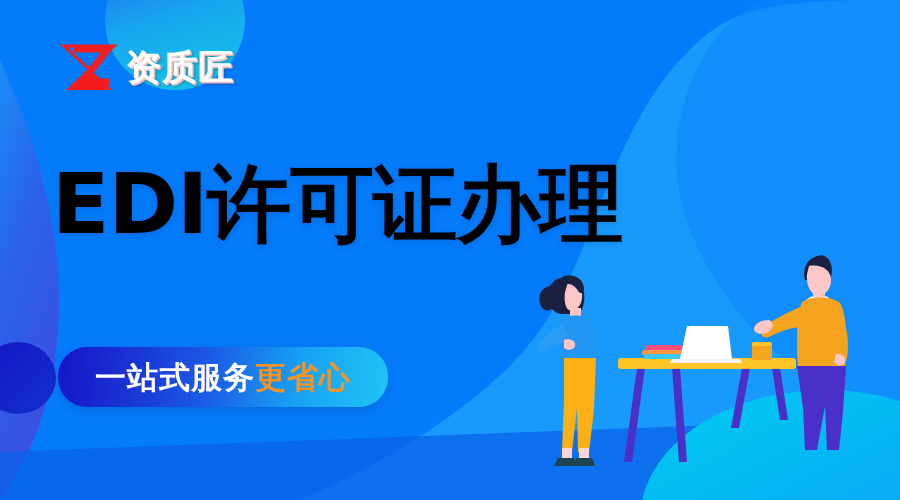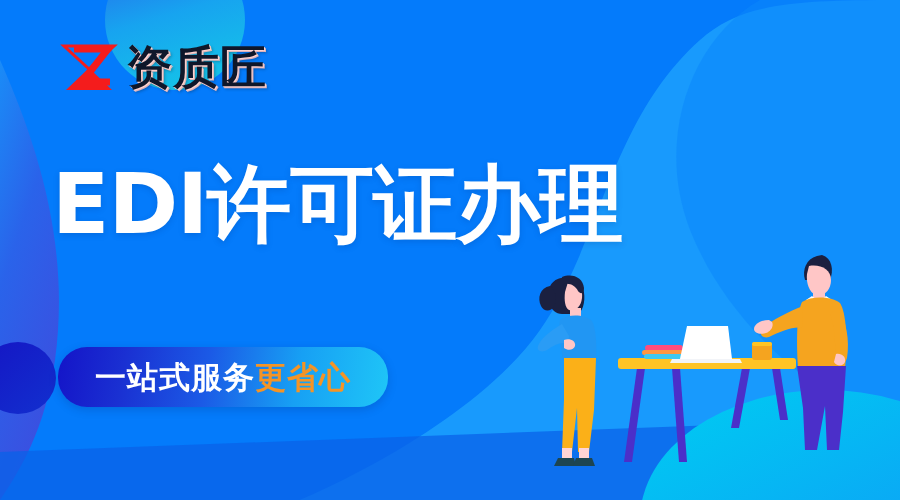--- a/index.html
+++ b/index.html
@@ -34,39 +34,39 @@
     gap: 6px;
     z-index: 6;
   }
   .logo-mark {
     width: 62px;
     height: 62px;
     display: block;
   }
   .logo-word {
     font-family: "DejaVu Sans", "Liberation Sans", sans-serif;
-    font-size: 46px;
+    font-size: 35px;
     font-weight: 700;
     letter-spacing: 1px;
-    color: #0f172a;
+    color: #ffffff;
     line-height: 1;
     text-shadow:
       1px 1px 0 #ffd3cf,
       2px 2px 0 rgba(255,190,185,.85),
       3px 3px 3px rgba(0,0,0,.25);
     white-space: nowrap;
   }
 
   
   .headline {
     position: absolute;
     left: 52px;
     top: 162px;
     z-index: 6;
-    color: #ffffff;
+    color: #000000;
     font-family: "DejaVu Sans", "Liberation Sans", sans-serif;
     font-size: 84px;
     font-weight: 700;
     line-height: 1;
     letter-spacing: -1px;
     white-space: nowrap;
     text-shadow: 0 2px 6px rgba(0, 40, 110, .18);
   }
 
   

